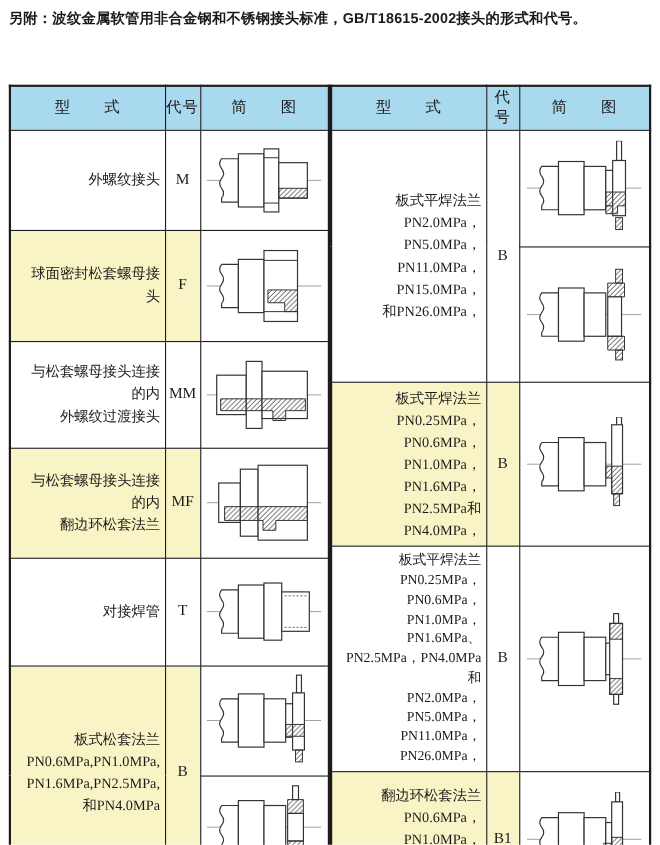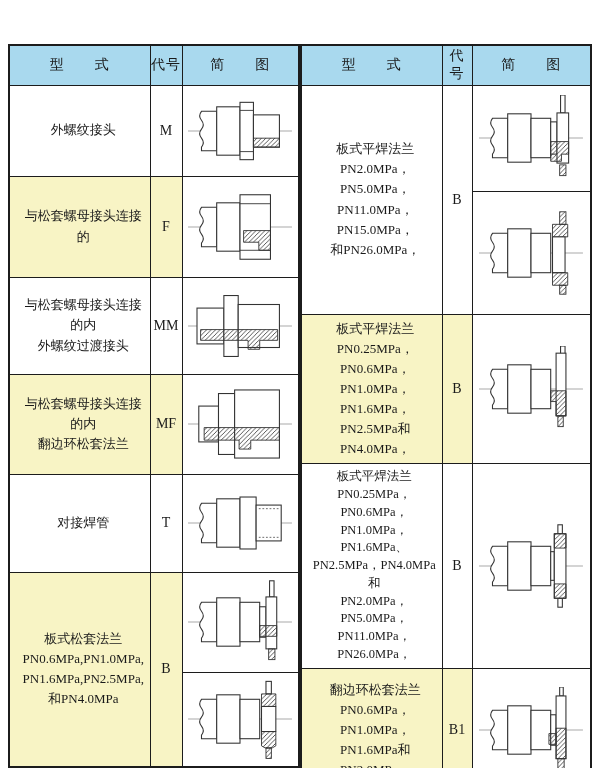--- a/index.html
+++ b/index.html
@@ -26,21 +26,21 @@
     margin-top:44px;
   }
   td,th{border:1px solid var(--border);overflow:hidden;box-sizing:border-box;padding:0;}
   th{
     background:var(--header-bg);
     font-weight:normal;font-size:14px;letter-spacing:1px;
   }
   tr.hdr{height:40px;}
   td.type{
     padding:4px 4px 4px 11px;font-size:13px;line-height:1.55;
-    white-space:pre-line;vertical-align:middle;text-align:center;
+    white-space:pre-line;vertical-align:middle;text-align:right;
   }
   td.type.tight{line-height:1.42;font-size:12.5px;padding-left:9px;}
   td.code{text-align:center;font-size:14px;vertical-align:middle;}
   .hl{background:var(--highlight-bg);}
   td.diag{background:#fff;text-align:center;vertical-align:middle;}
   .dslot{display:inline-block;vertical-align:middle;}
   .dslot svg{width:112px;height:86px;display:block;}
   
   tr.L1{height:91px;} tr.L2{height:101px;} tr.L3{height:97px;} tr.L4{height:100px;}
   tr.L5{height:98px;font-family:Liberation Serif, serif;} tr.L6a{height:100px;padding-left:27px;} tr.L6b{height:95px;}
@@ -48,20 +48,21 @@
   tr.R1a{height:106px;} tr.R1b{height:123px;} tr.R2{height:113px;}
   tr.R3{height:125px;} tr.R4{height:124px;}
   
   col.c-type-l{width:141px;} col.c-code-l{width:32px;} col.c-diag-l{width:117px;}
   col.c-type-r{width:141px;} col.c-code-r{width:30px;} col.c-diag-r{width:119px;}
 </style>
 </head>
 <body>
 
 <div class="page">
+  <div class="title">另附：波纹金属软管用非合金钢和不锈钢接头标准，GB/T18615-2002接头的形式和代号。</div>
 
   <div class="tables">
 
     <table class="half">
       <colgroup>
           <col class="c-type-l">
           <col class="c-code-l">
           <col class="c-diag-l">
         </colgroup>
       <tbody>
@@ -85,21 +86,21 @@
                   <rect x="34" y="21" width="26" height="54" fill="#fff" stroke="#333" stroke-width="1.2"></rect>
                   <rect x="60" y="16" width="15" height="64" fill="#fff" stroke="#333" stroke-width="1.2"></rect>
                   <line x1="60" y1="25" x2="75" y2="25" stroke="#333" stroke-width="1"></line>
                   <line x1="60" y1="71" x2="75" y2="71" stroke="#333" stroke-width="1"></line>
                   <rect x="75" y="30" width="29" height="36" fill="#fff" stroke="#333" stroke-width="1.2"></rect>
                   <rect x="75" y="56" width="29" height="10" fill="url(#hp0)" stroke="#333" stroke-width="1"></rect>
                 </svg></div>
         </td>
       </tr>
       <tr class="L2">
-        <td class="type hl">与松套螺母接头连接的</td>
+        <td class="type hl">球面密封松套螺母接头</td>
         <td class="code hl">F</td>
         <td class="diag">
           <div class="dslot"><svg viewBox="0 0 120 96" xmlns="http://www.w3.org/2000/svg">
                   <defs>
                     <pattern id="hp1" patternUnits="userSpaceOnUse" width="5" height="5">
                       <path d="M0 5L5 0" stroke="#444" stroke-width="1"></path>
                     </pattern>
                   </defs>
                   <line x1="2" y1="48" x2="118" y2="48" stroke="#888" stroke-width="0.8"></line>
                   <path d="M34 26 L17 26 Q13 31 17 36 Q21 41 17 46 Q13 51 17 56 Q21 61 17 66 L17 70 L34 70 Z" fill="#fff" stroke="#333" stroke-width="1.2"></path>

